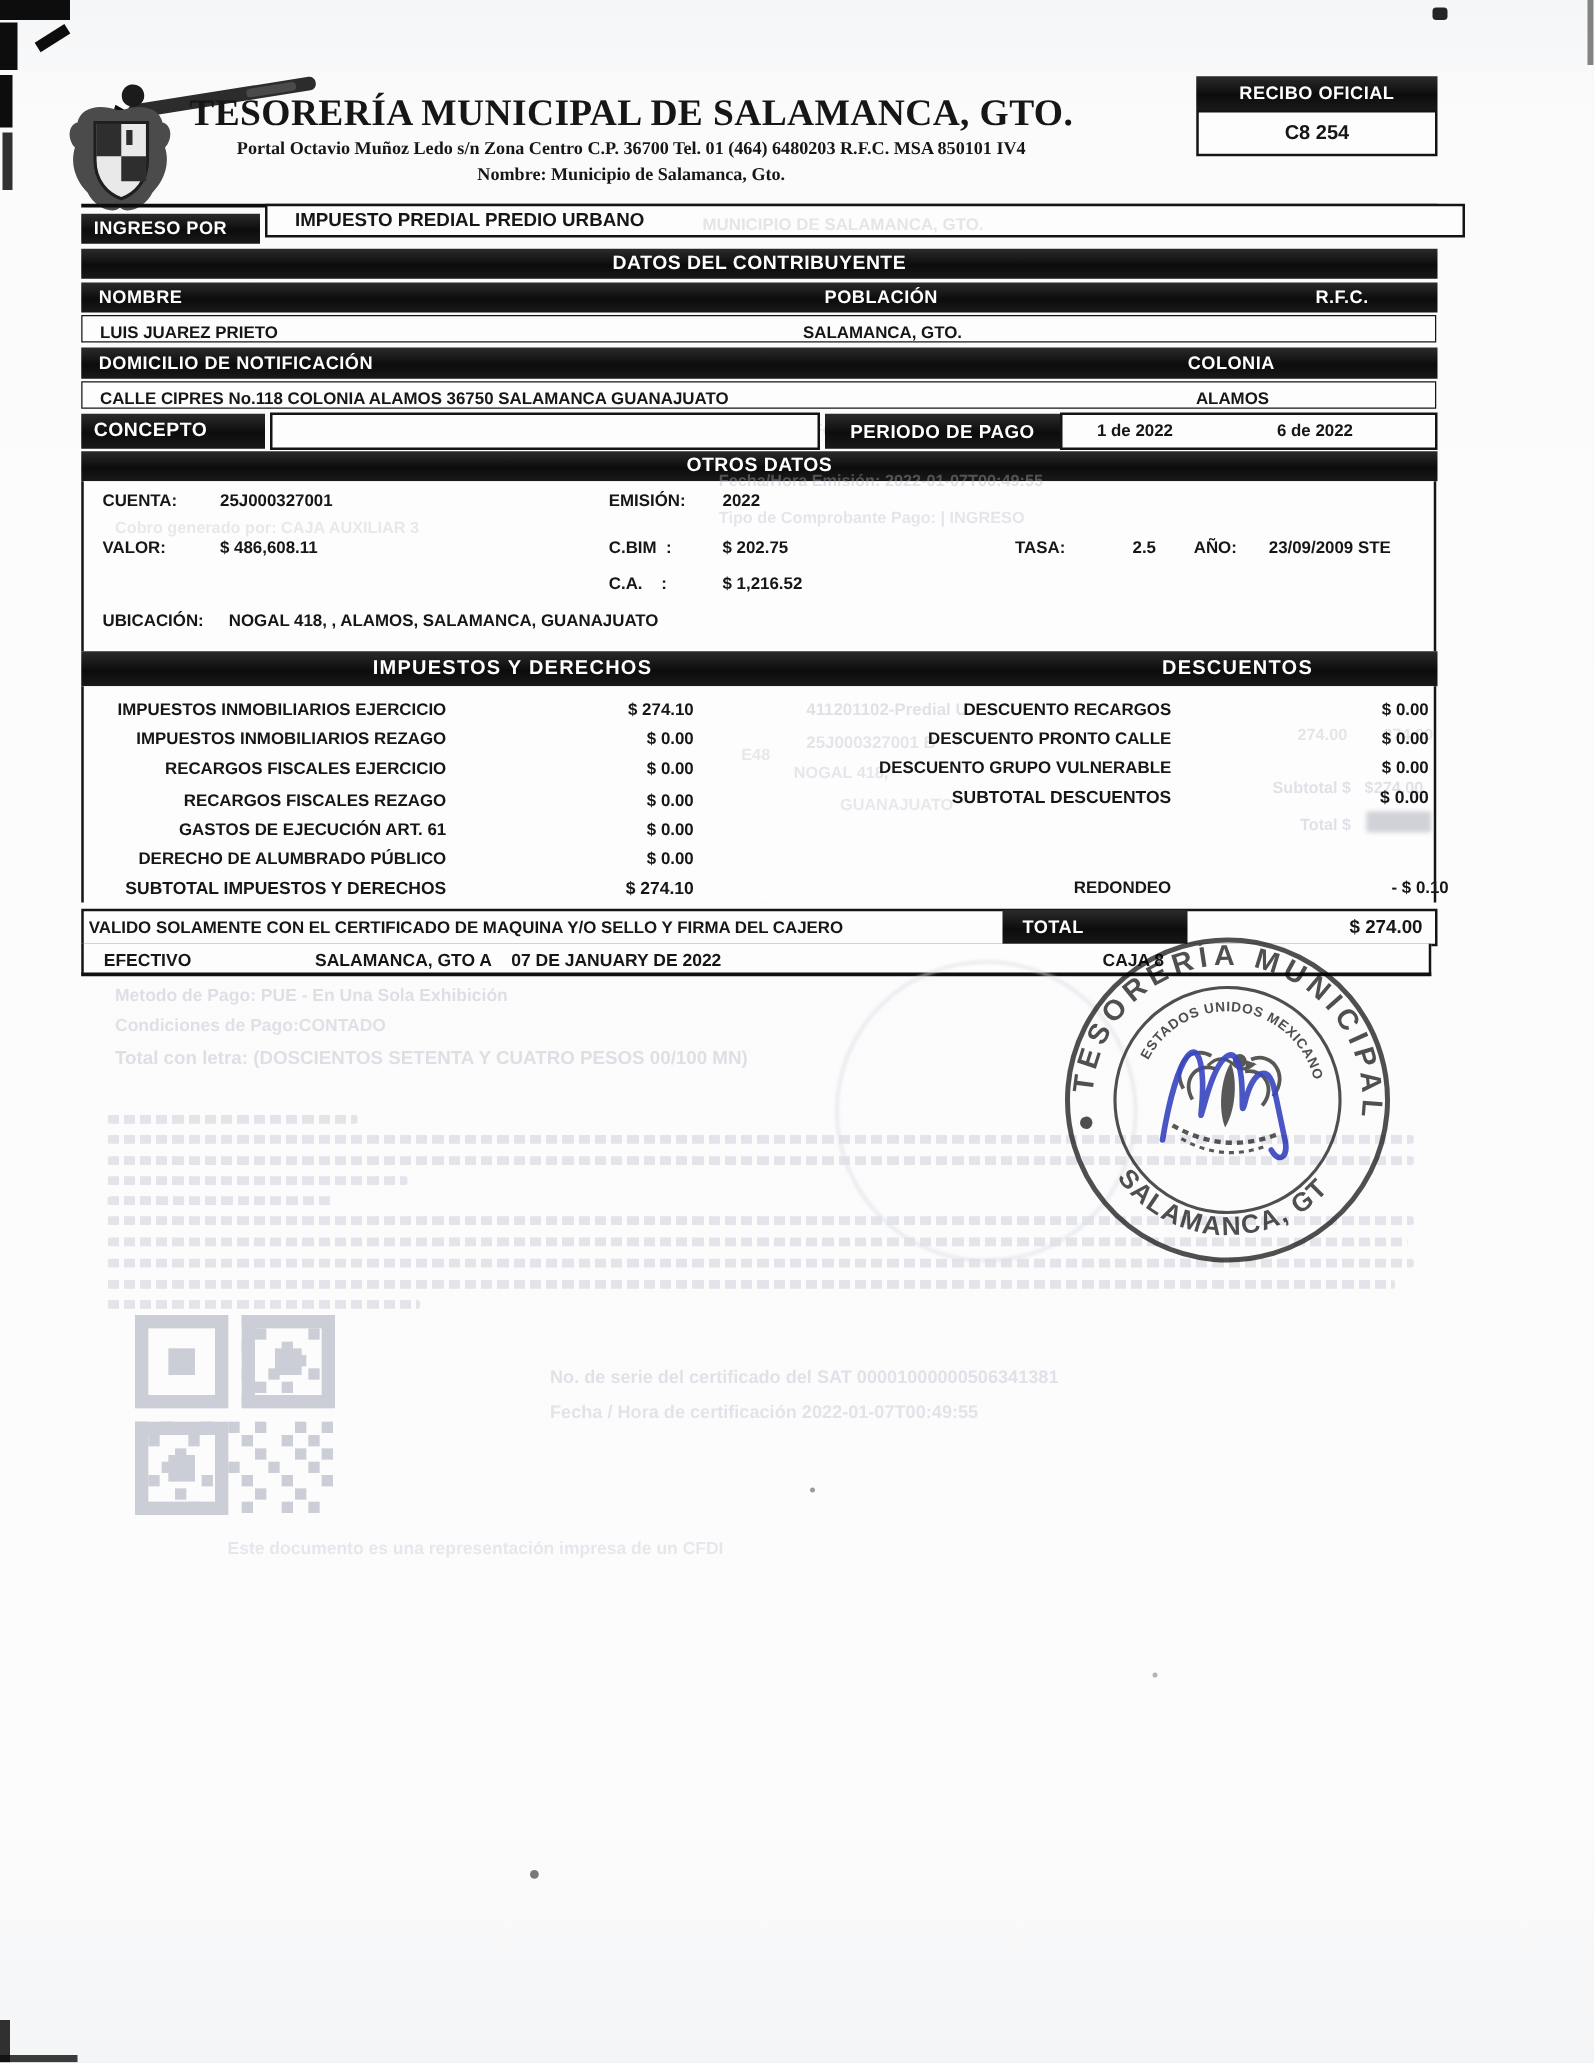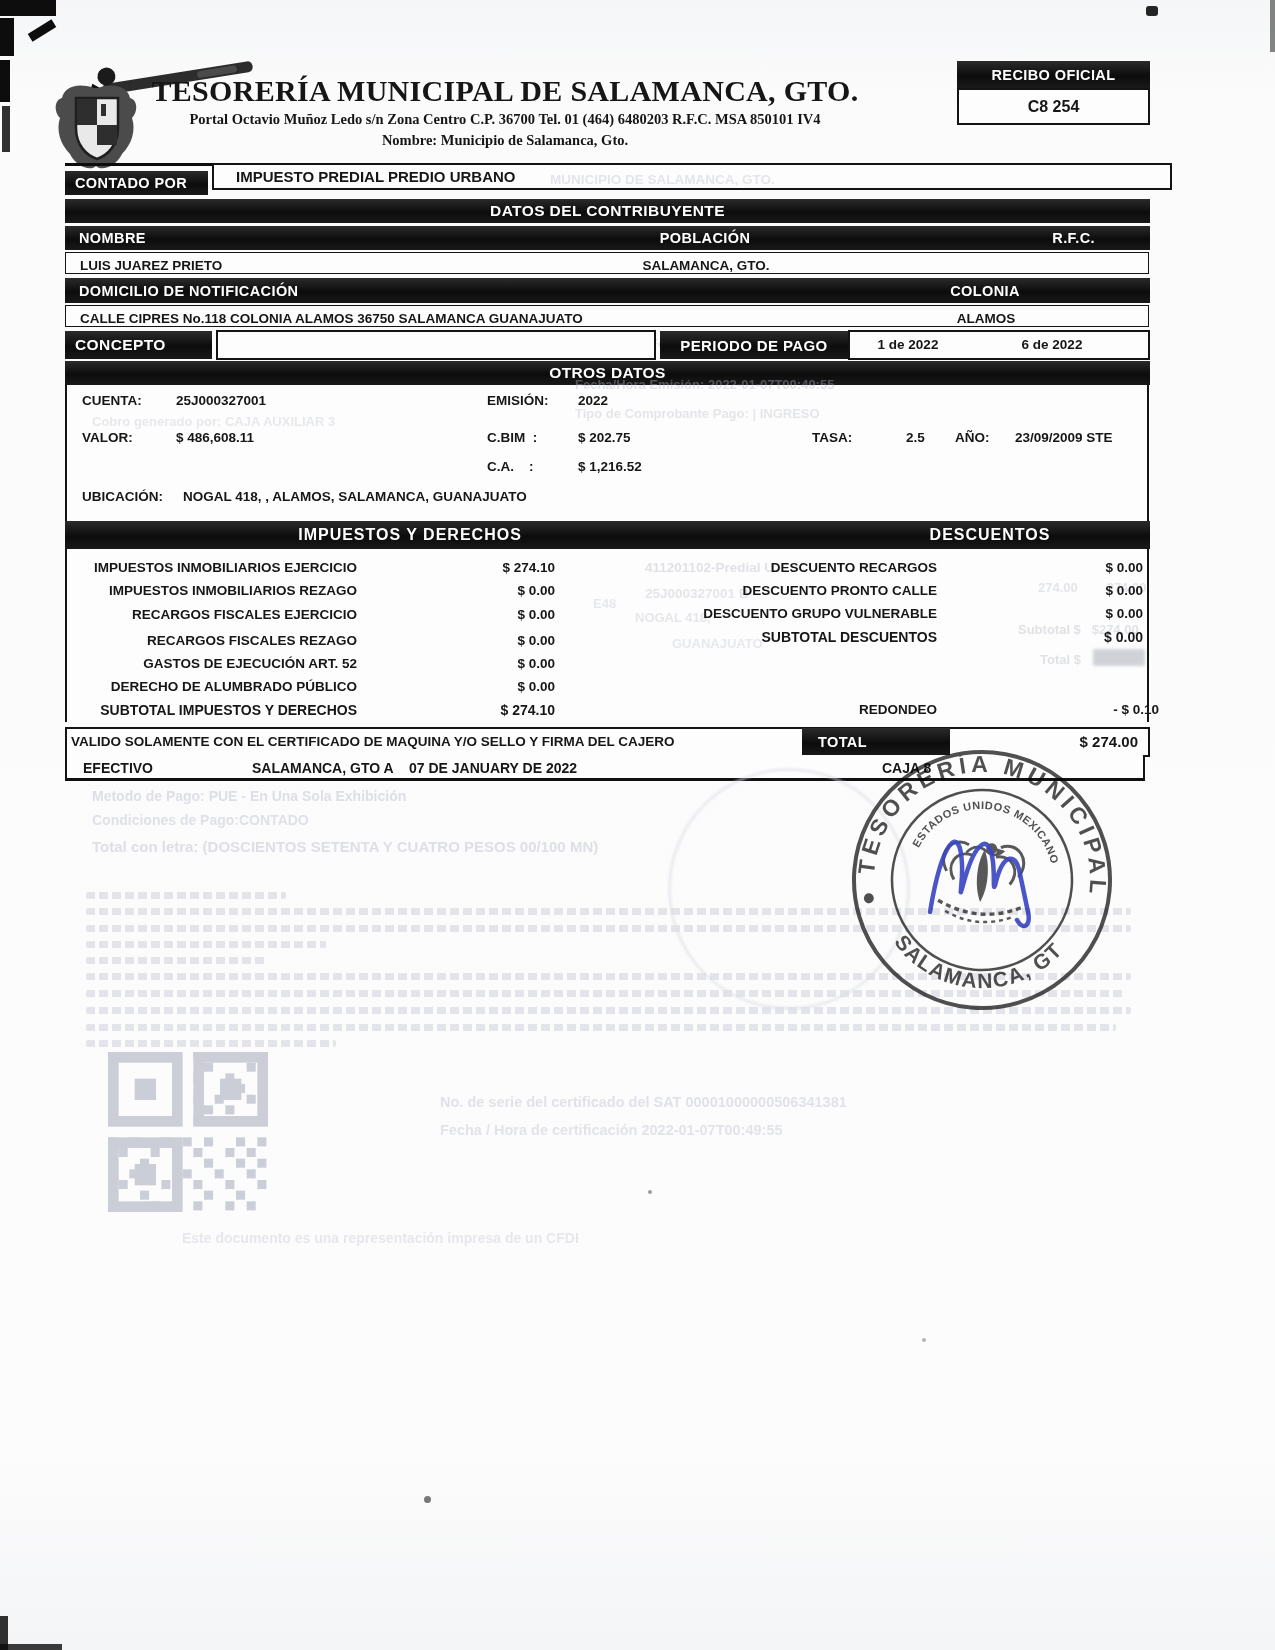--- a/index.html
+++ b/index.html
@@ -69,26 +69,26 @@
   <div class="bar" style="left:957px;top:61px;width:193px;height:27px;">
     <span class="c">RECIBO OFICIAL</span>
   </div>
   <div class="box ctr" style="left:957px;top:88px;width:189px;height:33px;line-height:33px;font-weight:700;font-size:16px;">
     <span>C8 254</span>
   </div>
 
   <div class="mark" style="left:65px;top:163px;width:1085px;height:3px;"></div>
 
   <div class="bar" style="left:65px;top:171px;width:143px;height:24px;padding-left:10px;box-sizing:border-box;">
-    <span>CONTADO POR</span>
+    <span>INGRESO POR</span>
   </div>
   <div class="box" style="left:212px;top:163px;width:934px;height:23px;line-height:23px;padding-left:22px;font-weight:700;font-size:15px;">
     <span>IMPUESTO PREDIAL PREDIO URBANO</span>
   </div>
-  <div class="ghost" style="left:550px;top:172px;opacity:.35;font-size:13.5px;">MUNICIPIO DE SALAMANCA, GTO.</div>
+  <div class="ghost" style="left:562px;top:172px;opacity:.35;font-size:13.5px;">MUNICIPIO DE SALAMANCA, GTO.</div>
 
   <div class="bar" style="left:65px;top:199px;width:1085px;height:24px;font-size:15.5px;">
     <span class="c">DATOS DEL CONTRIBUYENTE</span>
   </div>
 
   <div class="bar" style="left:65px;top:226px;width:1085px;height:24px;">
     <span style="position:absolute;left:14px;">NOMBRE</span>
     <span class="ctr" style="position:absolute;left:440px;width:400px;">POBLACIÓN</span>
     <span style="position:absolute;right:55px;">R.F.C.</span>
   </div>
@@ -165,21 +165,21 @@
   <div class="abs" style="left:1093px;top:649px;width:52px;height:17px;background:#9aa0ac;opacity:.45;filter:blur(1.5px);border-radius:2px;"></div>
 
   <span class="lbl ra" style="left:80px;top:560px;width:277px;">IMPUESTOS INMOBILIARIOS EJERCICIO</span>
   <span class="val ra" style="left:455px;top:560px;width:100px;">$ 274.10</span>
   <span class="lbl ra" style="left:80px;top:583px;width:277px;">IMPUESTOS INMOBILIARIOS REZAGO</span>
   <span class="val ra" style="left:455px;top:583px;width:100px;">$ 0.00</span>
   <span class="lbl ra" style="left:80px;top:607px;width:277px;">RECARGOS FISCALES EJERCICIO</span>
   <span class="val ra" style="left:455px;top:607px;width:100px;">$ 0.00</span>
   <span class="lbl ra" style="left:80px;top:633px;width:277px;">RECARGOS FISCALES REZAGO</span>
   <span class="val ra" style="left:455px;top:633px;width:100px;">$ 0.00</span>
-  <span class="lbl ra" style="left:80px;top:656px;width:277px;">GASTOS DE EJECUCIÓN ART. 52</span>
+  <span class="lbl ra" style="left:80px;top:656px;width:277px;">GASTOS DE EJECUCIÓN ART. 61</span>
   <span class="val ra" style="left:455px;top:656px;width:100px;">$ 0.00</span>
   <span class="lbl ra" style="left:80px;top:679px;width:277px;">DERECHO DE ALUMBRADO PÚBLICO</span>
   <span class="val ra" style="left:455px;top:679px;width:100px;">$ 0.00</span>
   <span class="lbl ra" style="left:80px;top:702px;width:277px;font-size:14px;">SUBTOTAL IMPUESTOS Y DERECHOS</span>
   <span class="val ra" style="left:455px;top:702px;width:100px;font-size:14px;">$ 274.10</span>
 
   <span class="lbl ra" style="left:615px;top:560px;width:322px;">DESCUENTO RECARGOS</span>
   <span class="val ra" style="left:1040px;top:560px;width:103px;">$ 0.00</span>
   <span class="lbl ra" style="left:615px;top:583px;width:322px;">DESCUENTO PRONTO CALLE</span>
   <span class="val ra" style="left:1040px;top:583px;width:103px;">$ 0.00</span>

